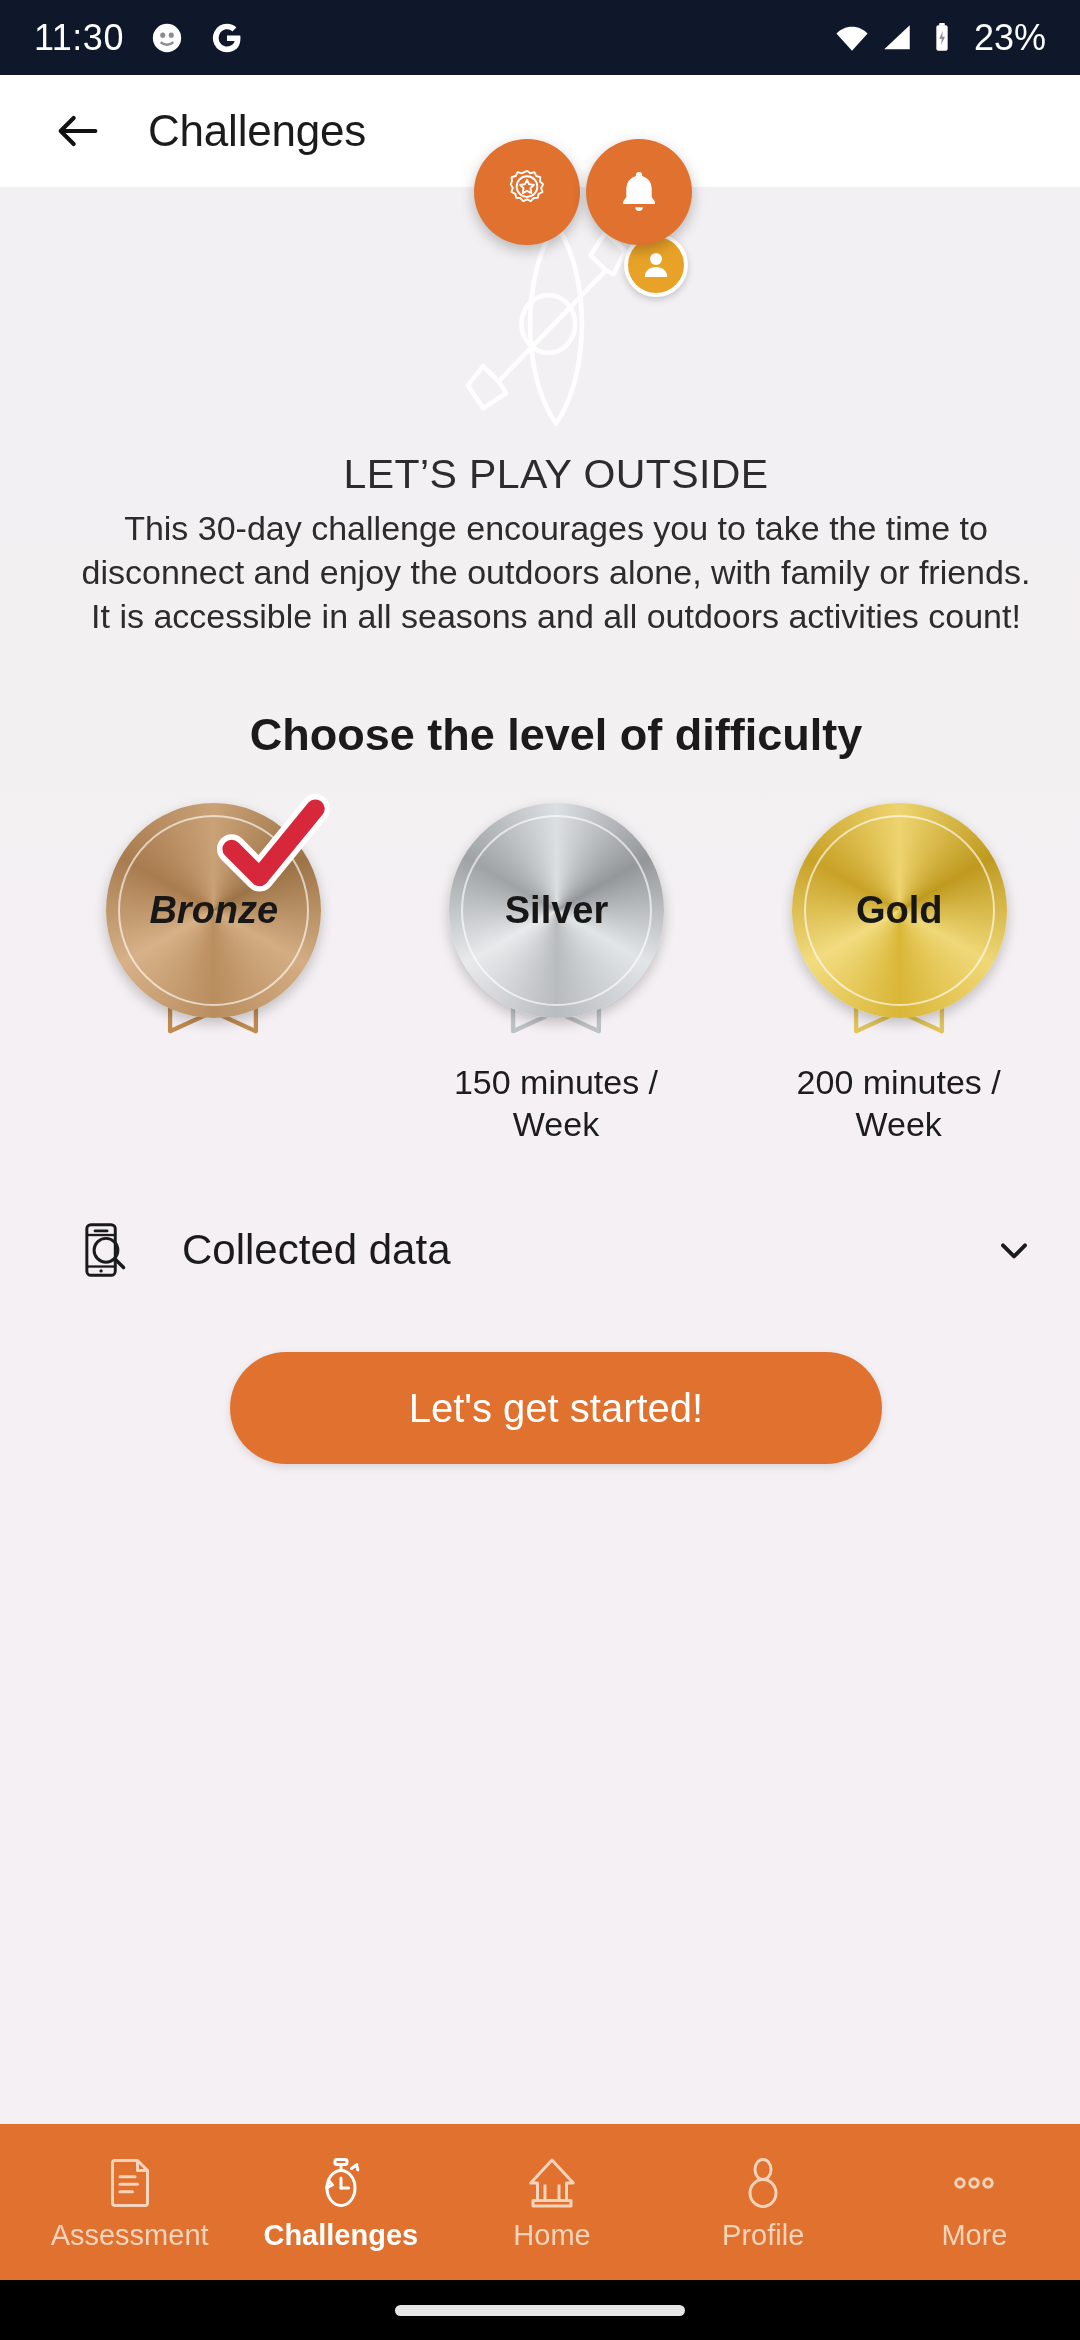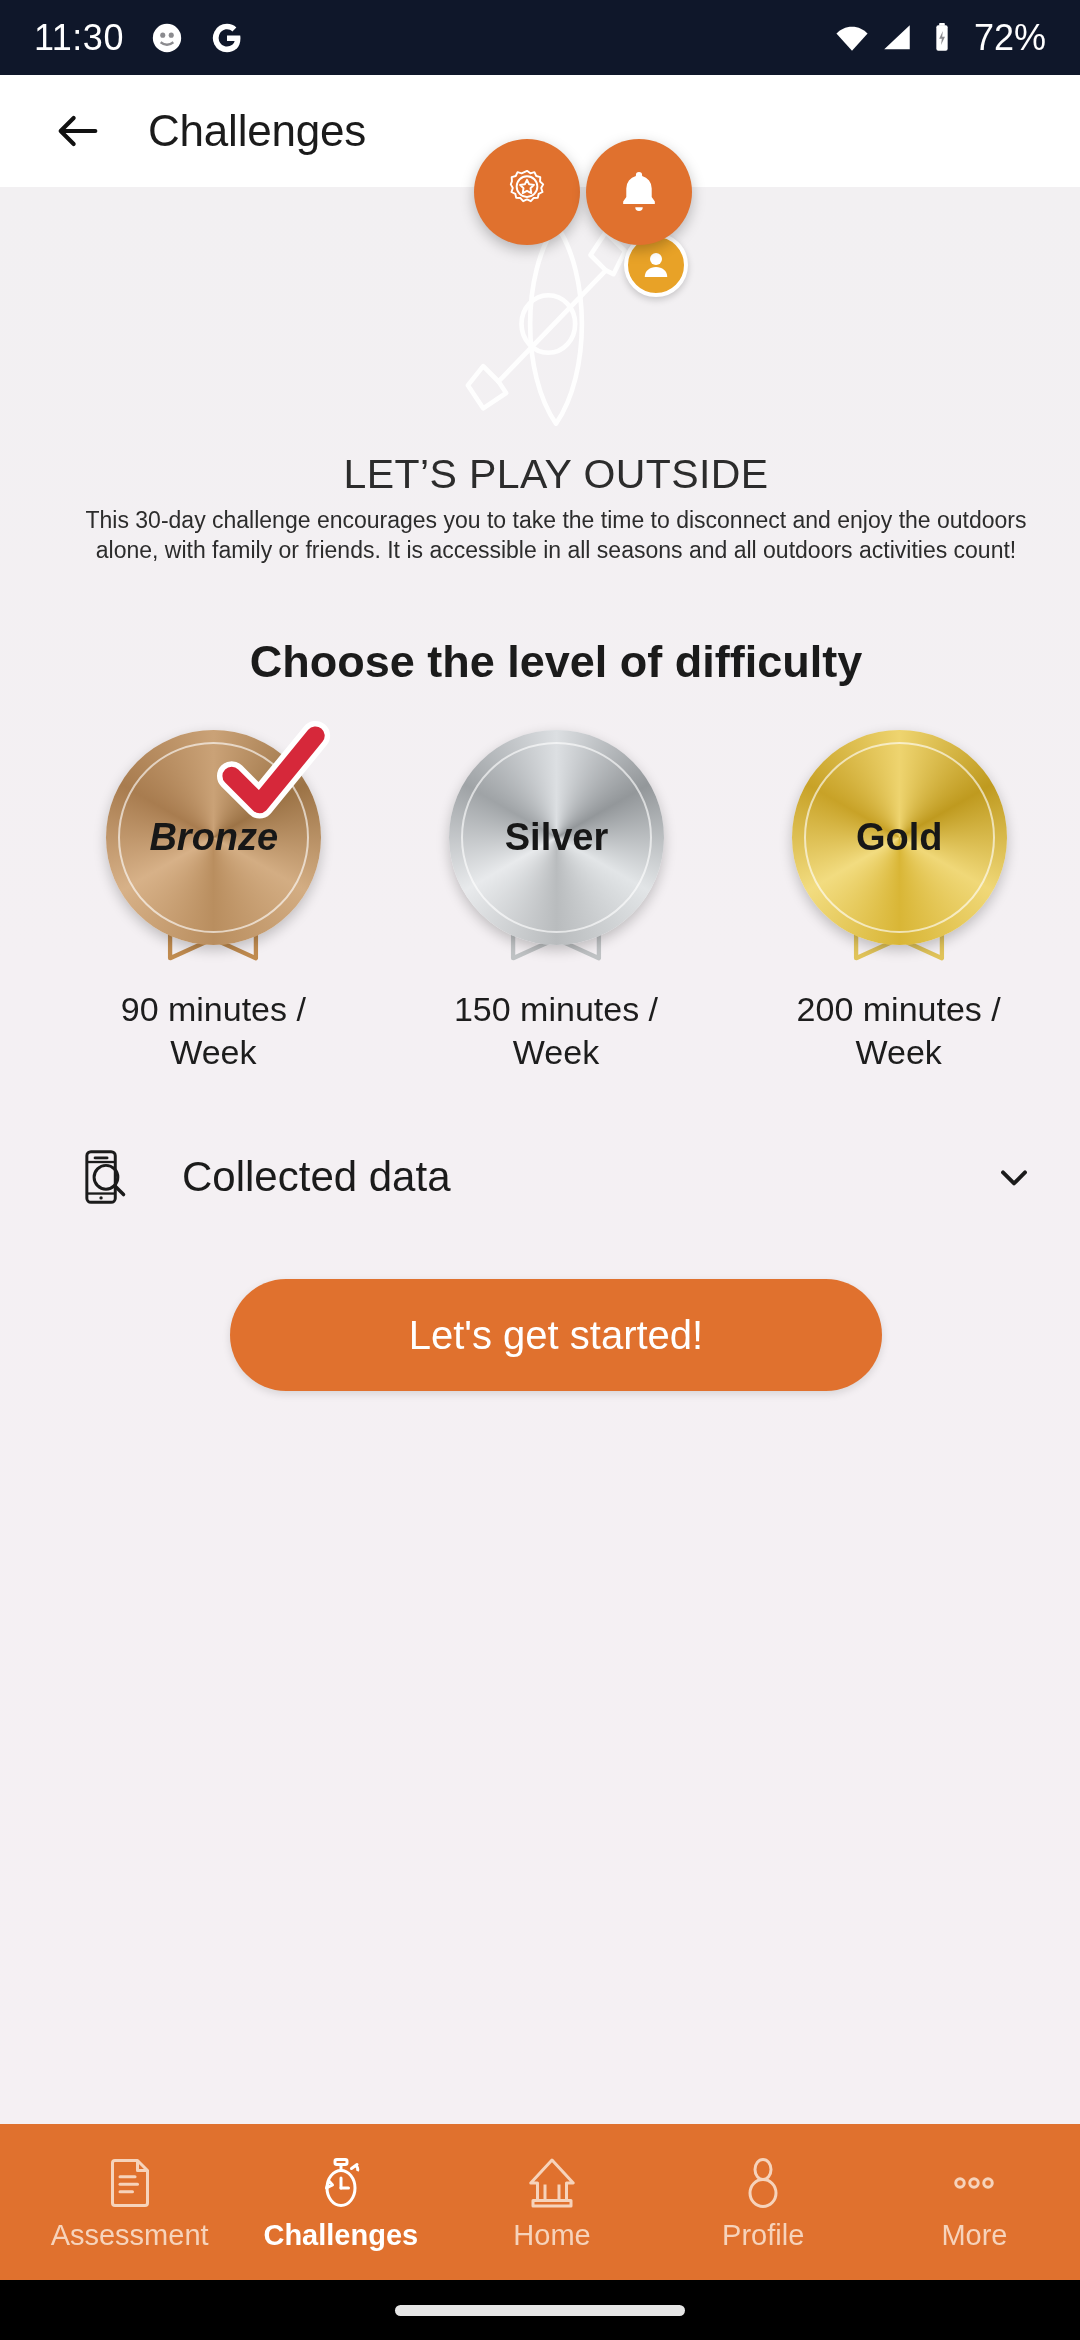--- a/index.html
+++ b/index.html
@@ -64,21 +64,21 @@
     background: #e8a227; border: 4px solid #ffffff;
     display: flex; align-items: center; justify-content: center;
     box-shadow: 0 3px 7px rgba(0,0,0,0.18);
   }
 
   .challenge-title {
     text-align: center; font-size: 41px; color: #2c2c2c;
     letter-spacing: 0.4px; margin-top: 4px;
   }
   .challenge-desc {
-    text-align: center; font-size: 23px; color: #2c2c2c;
+    text-align: center; font-size: 34px; color: #2c2c2c;
     line-height: 1.30; padding: 8px 24px 0; max-width: 1010px; margin: 0 auto;
   }
 
   .section-heading {
     text-align: center; font-size: 45px; font-weight: bold;
     color: #1b1b1b; margin-top: 70px;
   }
 
   
   .medal-row {
@@ -188,21 +188,21 @@
         <path d="M12 4C7.5 4 3.6 5.9 1 8.9L12 21 23 8.9C20.4 5.9 16.5 4 12 4z" fill="#fff"></path>
       </svg>
       <svg class="sb-icon-sm" viewBox="0 0 24 24">
         <path d="M3 20h18V3L3 20z" fill="#fff"></path>
       </svg>
       <svg class="sb-icon-sm" viewBox="0 0 24 24">
         <rect x="8" y="3" width="8" height="18" rx="1.4" fill="#fff"></rect>
         <rect x="10" y="1.4" width="4" height="2" rx="0.6" fill="#fff"></rect>
         <path d="M12.6 7 10 12.6h1.9L11.3 17l2.8-5.8h-2L12.6 7z" fill="#8b8b8f"></path>
       </svg>
-      <span class="sb-batt-text">72%</span>
+      <span class="sb-batt-text">23%</span>
     </div>
   </div>
 
   <div class="appbar">
     <svg class="back-arrow" viewBox="0 0 24 24">
       <path d="M20 12H4M10 6l-6 6 6 6" fill="none" stroke="#111" stroke-width="1.9" stroke-linecap="round" stroke-linejoin="round"></path>
     </svg>
     <span class="appbar-title">Challenges</span>
   </div>
 
@@ -253,21 +253,20 @@
             <path d="M8 0 L8 36 L30 26 L52 36 L52 0" fill="none" stroke="#c08b4f" stroke-width="2.2" stroke-linejoin="round"></path>
           </svg>
           <div class="medal-disc medal-bronze">
             <span class="medal-label">Bronze</span>
           </div>
           <svg class="check-mark" viewBox="0 0 40 40">
             <path d="M7 20 L16 29 L34 7" fill="none" stroke="#ffffff" stroke-width="9.5" stroke-linecap="round" stroke-linejoin="round"></path>
             <path d="M7 20 L16 29 L34 7" fill="none" stroke="#d6283a" stroke-width="6" stroke-linecap="round" stroke-linejoin="round"></path>
           </svg>
         </div>
-        <div class="medal-caption">90 minutes / Week</div>
       </div>
 
       <div class="medal-col">
         <div class="medal-wrap">
           <svg class="ribbon" viewBox="0 0 60 40">
             <path d="M8 0 L8 36 L30 26 L52 36 L52 0" fill="none" stroke="#bfc2c4" stroke-width="2.2" stroke-linejoin="round"></path>
           </svg>
           <div class="medal-disc medal-silver">
             <span class="medal-label">Silver</span>
           </div>

